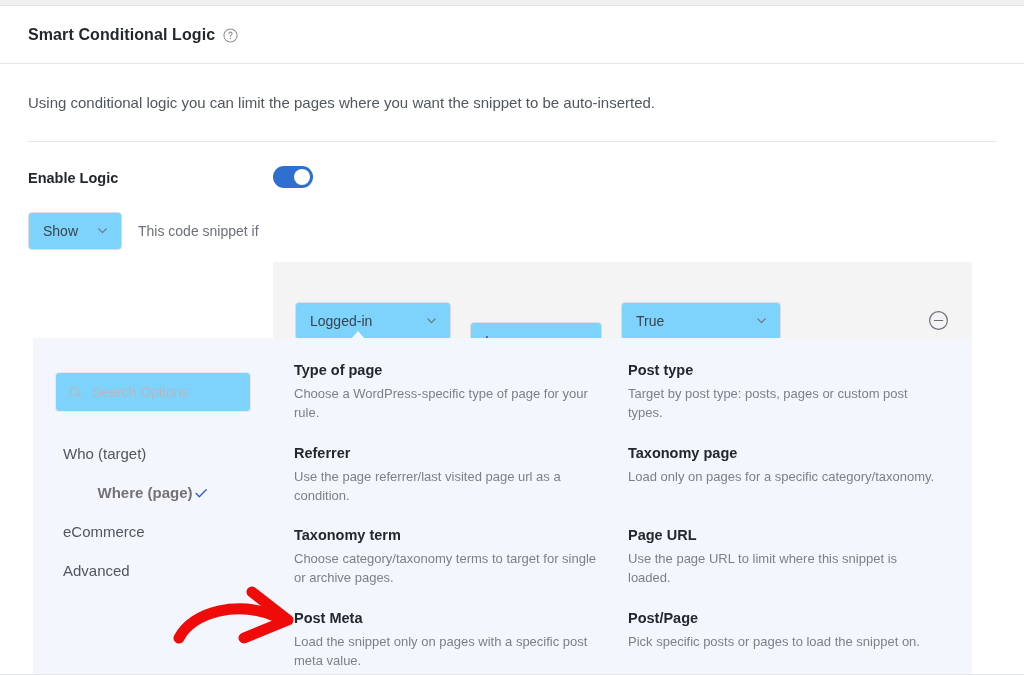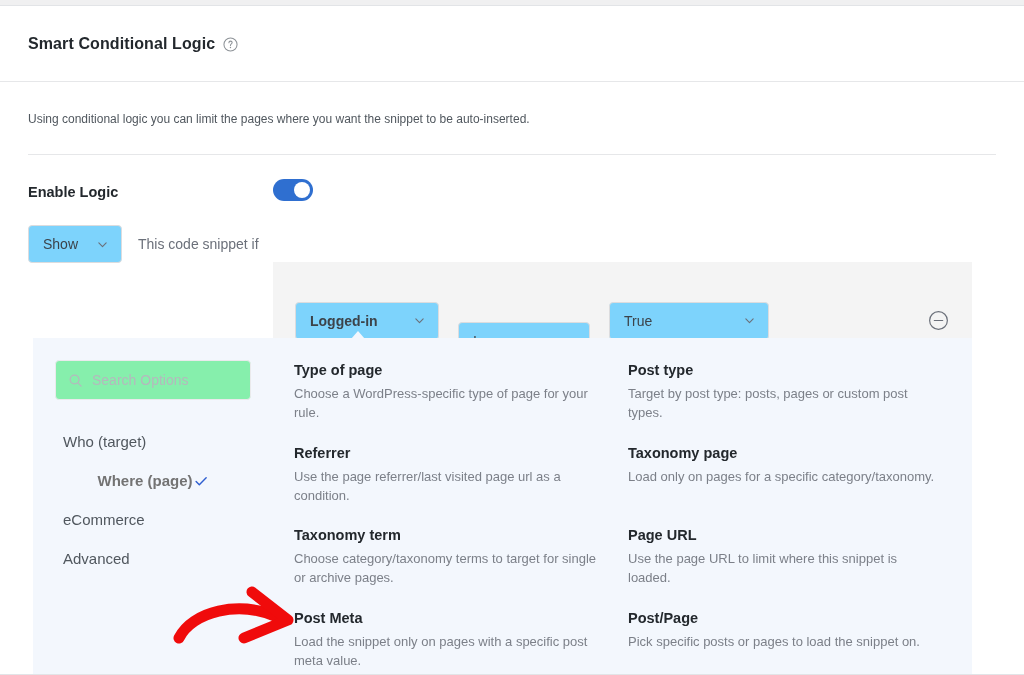--- a/index.html
+++ b/index.html
@@ -20,21 +20,21 @@
     height: 670px;
     background: #ffffff;
     border: 1px solid #e2e4e7;
     border-left: none;
     border-right: none;
     overflow: hidden;
   }
 
   
   .card-header {
-    height: 76px;
+    height: 58px;
     display: flex;
     align-items: center;
     padding: 16px 28px;
     border-bottom: 1px solid #e6e7e9;
   }
   .card-title {
     font-size: 16px;
     font-weight: bold;
     color: #23282d;
     letter-spacing: .1px;
@@ -45,21 +45,21 @@
     justify-content: center;
     margin-left: 8px;
     position: relative;
     top: 1px;
   }
   .help-icon svg { display: block; }
 
   
   .card-desc {
     padding: 28px 28px 26px 28px;
-    font-size: 12px;
+    font-size: 15px;
     color: #50575e;
     line-height: 1.5;
   }
   .divider {
     height: 1px;
     background: #e6e7e9;
     margin: 0 28px;
   }
 
   
@@ -132,21 +132,21 @@
     left: 273px; top: 256px;
     width: 699px;
     background: #f4f4f4;
     padding: 19px 0 17px 0;
   }
   .builder-inner {
     display: flex;
     align-items: center;
     padding: 0 22px 0 22px;
   }
-  .sel-field  { width: 144px; font-weight: bold; }
+  .sel-field  { width: 156px; }
   .sel-oper   { width: 132px; margin-top: 41px; }
   .sel-value  { width: 160px; }
   .sel-gap { width: 19px; flex: 0 0 19px; }
 
   .remove-btn {
     margin-left: auto;
     width: 24px; height: 24px;
     display: inline-flex;
     align-items: center;
     justify-content: center;
@@ -195,26 +195,27 @@
   .nav-panel {
     position: absolute;
     left: 33px; top: 332px;
     width: 240px;
     height: 343px;
     background: #f3f7fd;
     padding: 22px 22px 0 22px;
   }
   .search-box {
     height: 40px;
-    background: #86efac;
+    background: #7dd3fc;
     border: 1px solid #eaeaec;
     border-radius: 4px;
     display: flex;
     align-items: center;
     padding: 0 12px;
+    margin-top: 12px;
   }
   .search-box .s-icon { color: #b5b8bd; display: inline-flex; margin-right: 9px; }
   .search-box input {
     border: none;
     outline: none;
     background: transparent;
     font-family: "Liberation Sans", sans-serif;
     font-size: 14px;
     color: #3c434a;
     width: 100%;

